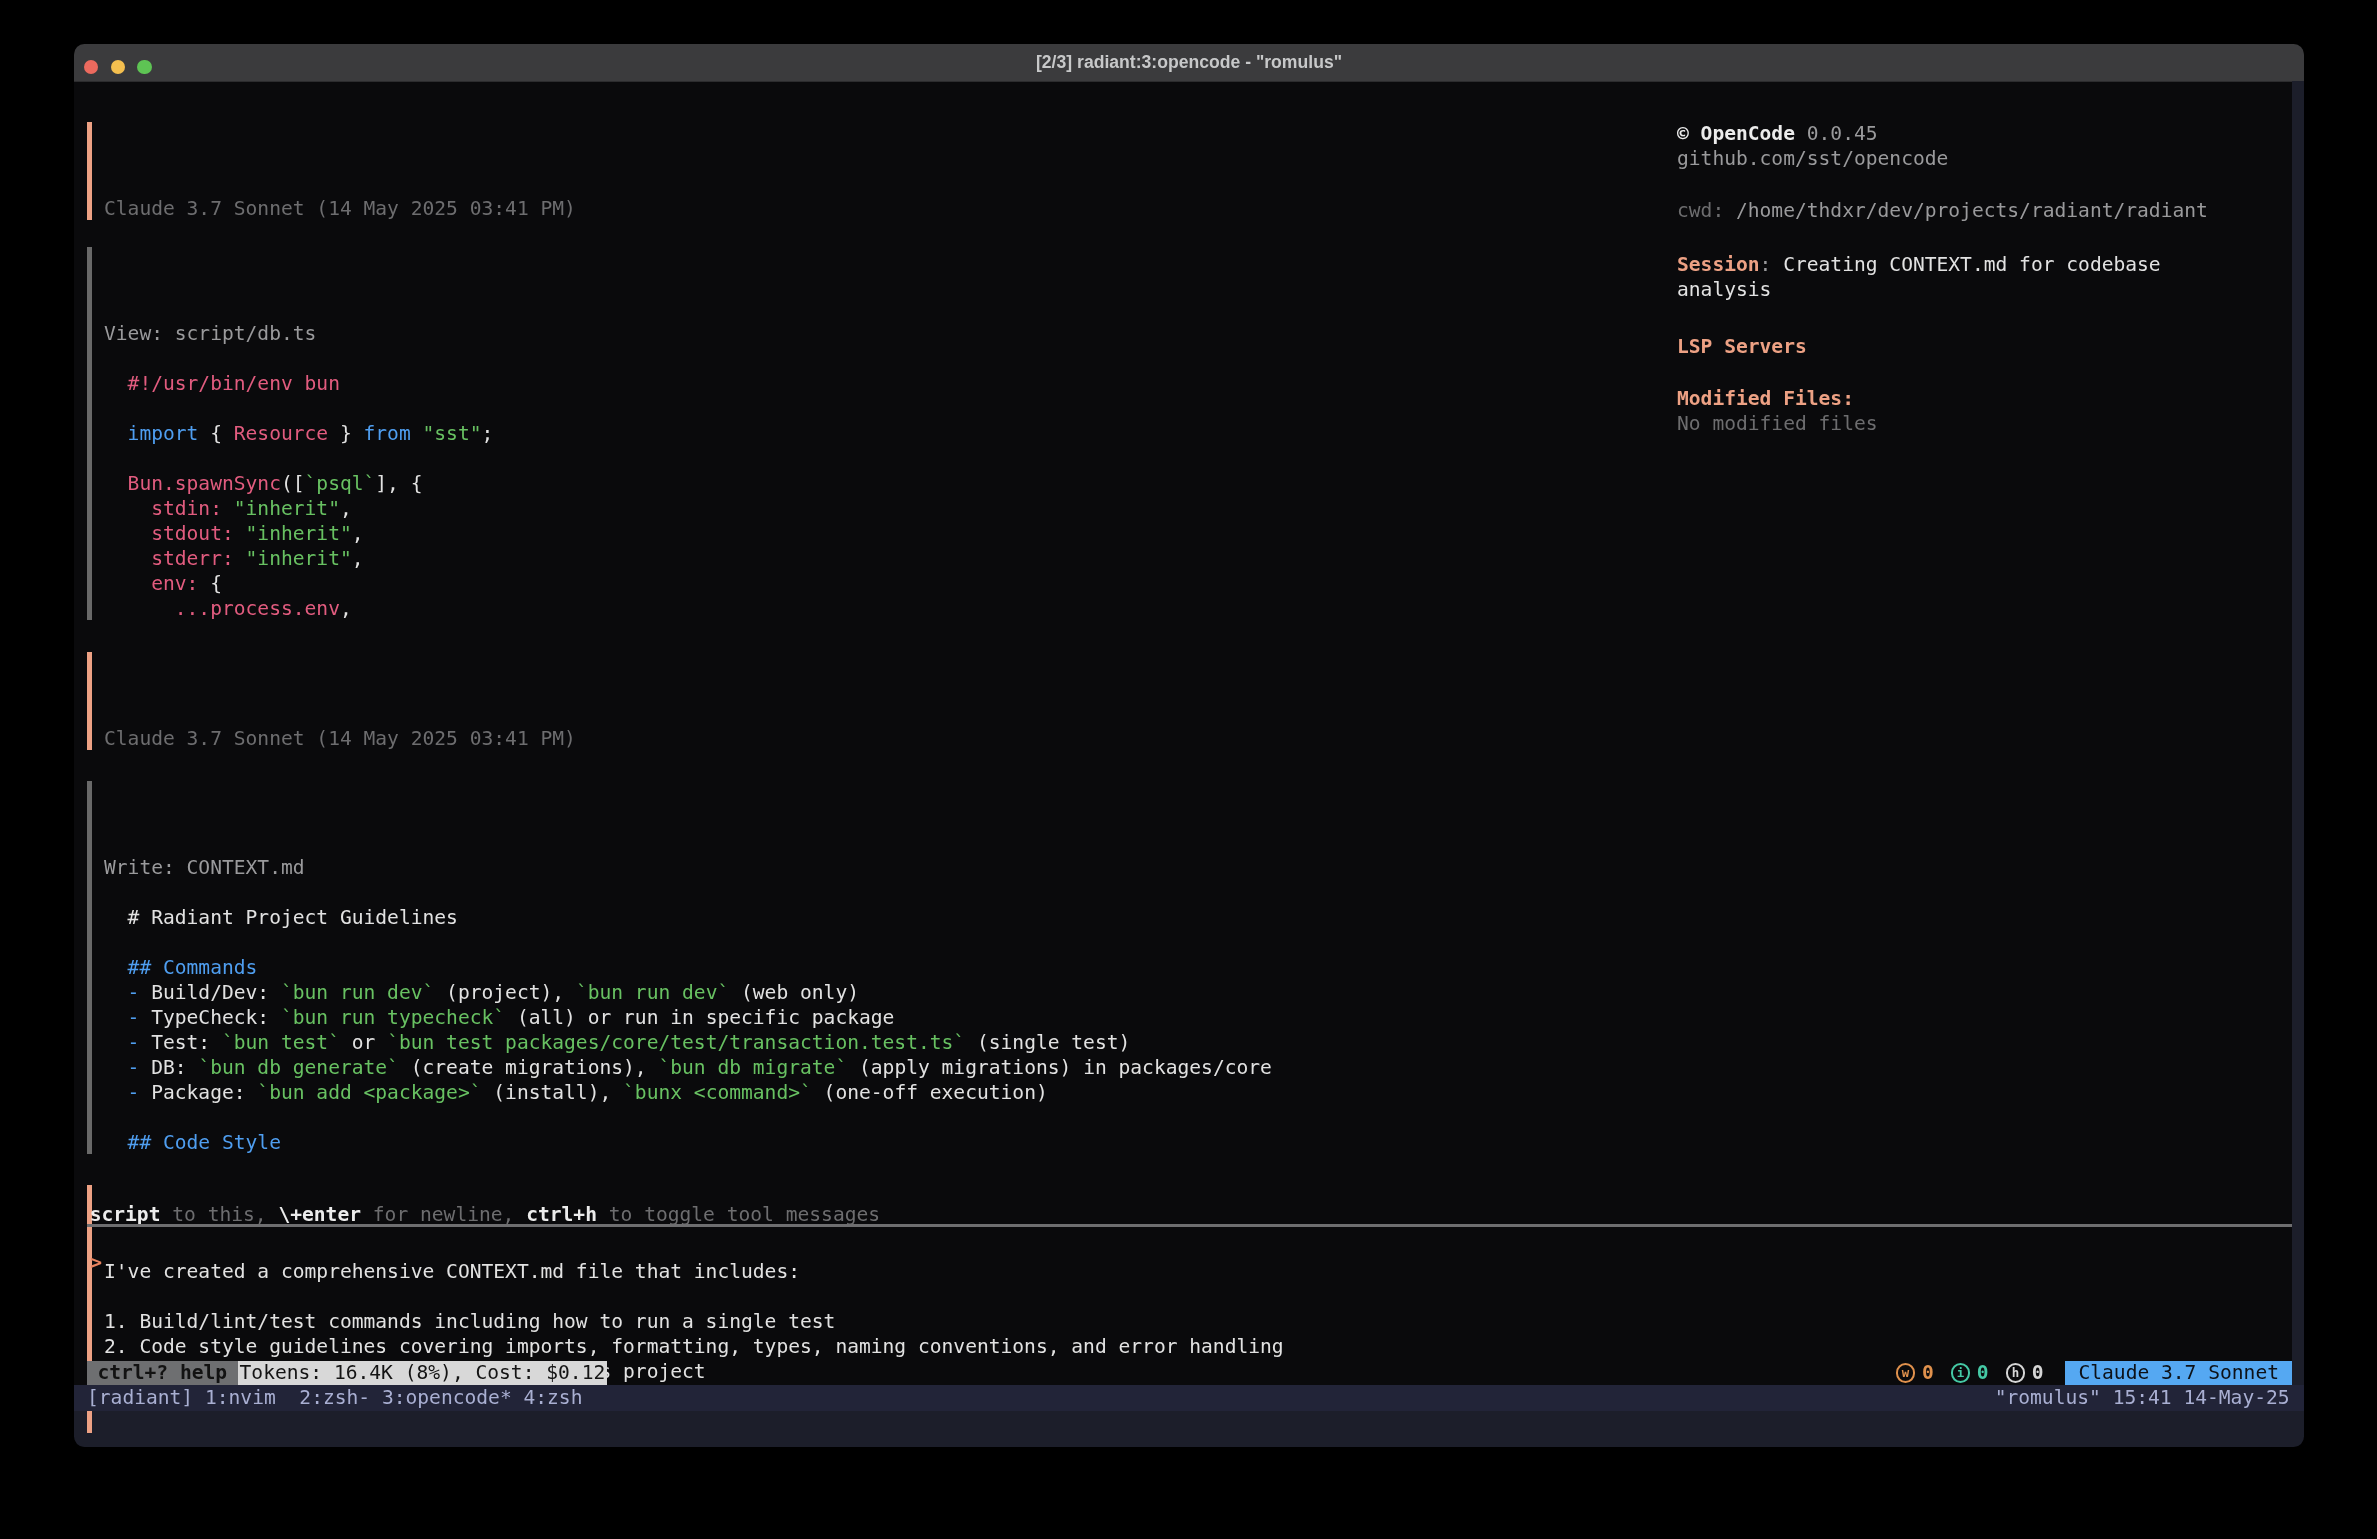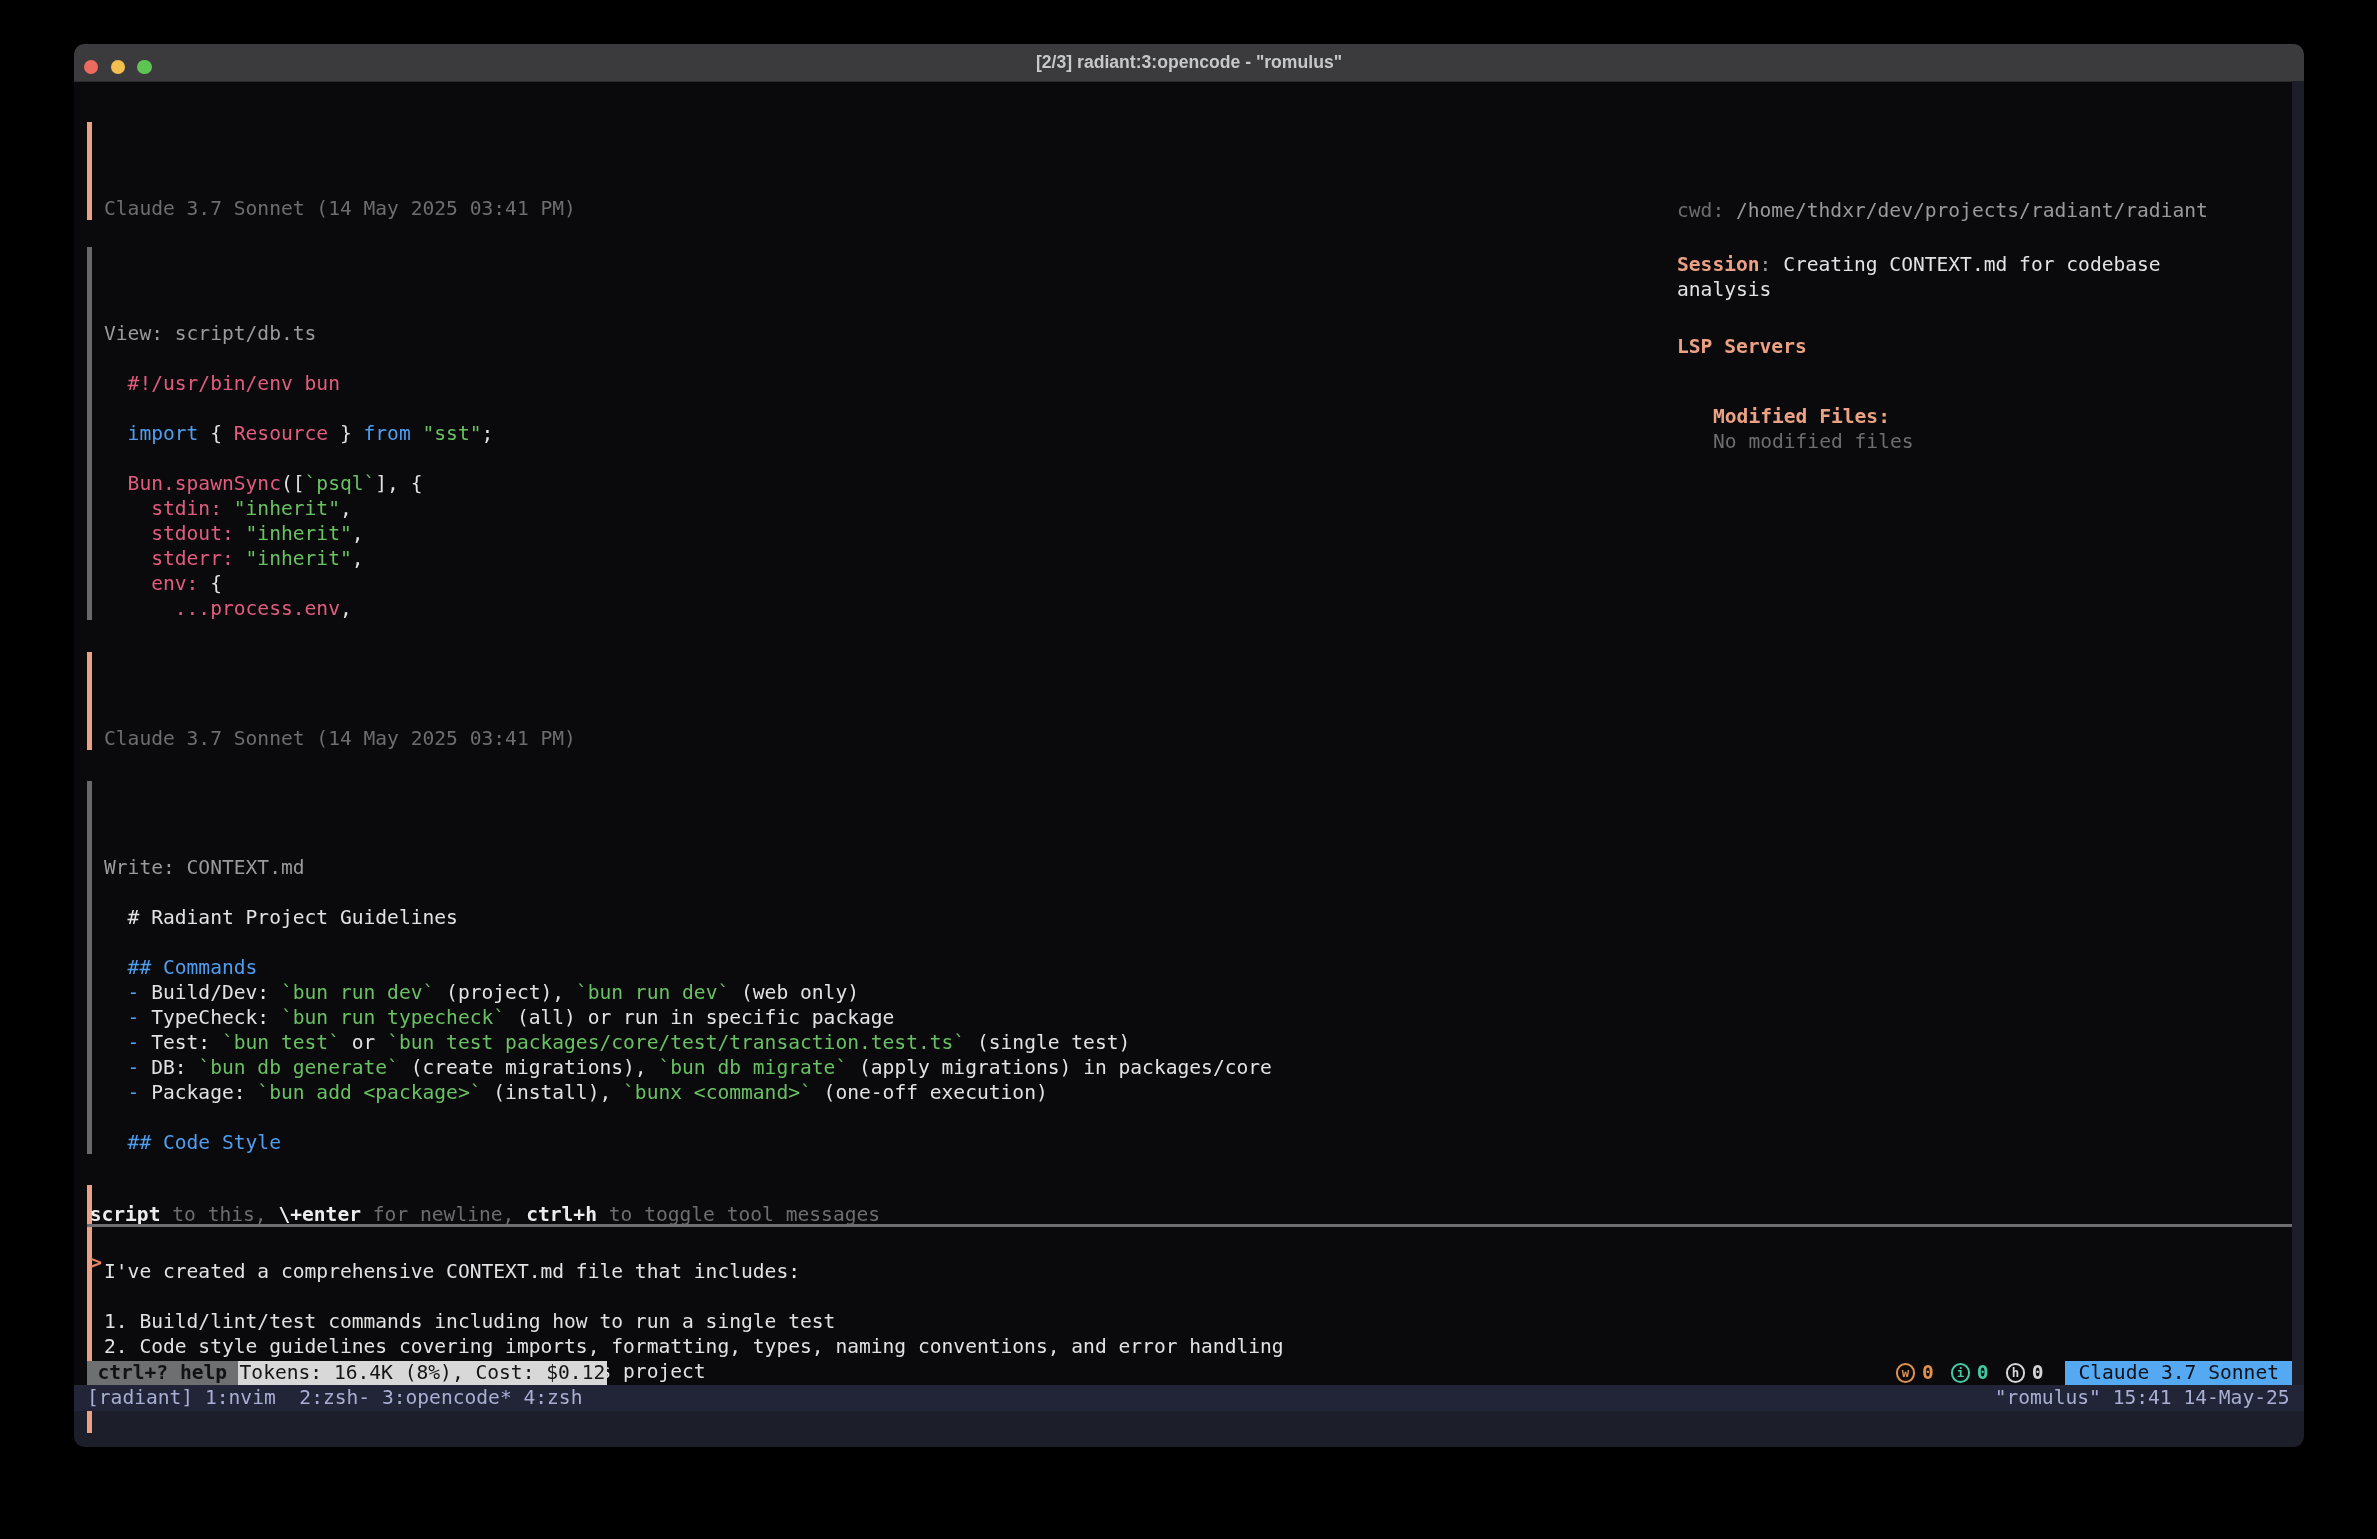--- a/index.html
+++ b/index.html
@@ -22,21 +22,21 @@
   .block[data-accent="orange"] .bar{background:#eda184;}
   .block[data-accent="gray"] .bar{background:#696969;}
   .mb1{margin-bottom:25px;} .mb2{margin-bottom:30px;} .mb3{margin-bottom:29px;} .mb4{margin-bottom:29px;}
   .line{height:25px;white-space:pre;}
 
   .s-w{color:#e2e2e2;} .s-wb{color:#ececec;font-weight:bold;} .s-g{color:#6d6d6f;}
   .s-mg{color:#9a9a9c;} .s-pk{color:#e25c7f;} .s-bl{color:#4f9ef0;} .s-gr{color:#68c162;}
   .s-or{color:#eda184;font-weight:bold;}
 
   .sidebar-sec{position:absolute;left:1603px;width:613px;}
-  .sb0{top:77px;} .sb1{top:154px;} .sb2{top:208px;} .sb3{top:290px;} .sb4{top:360px;margin-left:36px;}
+  .sb0{top:77px;} .sb1{top:154px;} .sb2{top:208px;} .sb3{top:290px;} .sb4{top:342px;}
 
   .helpline{position:absolute;left:15.7px;top:1158px;white-space:pre;}
   .divider{position:absolute;left:13px;top:1180px;width:2205px;height:2.6px;background:#6e6e70;}
   .promptline{position:absolute;left:16.3px;top:1206px;color:#e8835f;font-weight:bold;white-space:pre;}
 
   .statusbar{position:absolute;left:13px;top:1317px;width:2205px;height:23.5px;display:flex;align-items:center;}
   .chip{height:23.5px;line-height:23.5px;white-space:pre;}
   .chip-help{background:#6e6f71;color:#121212;font-weight:bold;padding:0 10.4px;}
   .chip-tokens{background:#d8d8d8;color:#141414;padding:0 2px;}
   .sb-right{margin-left:auto;display:flex;align-items:center;gap:22px;}
@@ -78,20 +78,24 @@
       <span class="bar"></span>
     <div class="line"><span class="s-g">Claude 3.7 Sonnet (14 May 2025 03:41 PM)</span></div></div>
     <div class="block mb4" data-accent="gray">
       <span class="bar"></span>
     <div class="line"><span class="s-mg">Write: CONTEXT.md</span></div><div class="line">&nbsp;</div><div class="line"><span class="s-w">  # Radiant Project Guidelines</span></div><div class="line">&nbsp;</div><div class="line"><span class="s-bl">  ## Commands</span></div><div class="line"><span class="s-w">  </span><span class="s-bl">-</span><span class="s-w"> Build/Dev: </span><span class="s-gr">`bun run dev`</span><span class="s-w"> (project), </span><span class="s-gr">`bun run dev`</span><span class="s-w"> (web only)</span></div><div class="line"><span class="s-w">  </span><span class="s-bl">-</span><span class="s-w"> TypeCheck: </span><span class="s-gr">`bun run typecheck`</span><span class="s-w"> (all) or run in specific package</span></div><div class="line"><span class="s-w">  </span><span class="s-bl">-</span><span class="s-w"> Test: </span><span class="s-gr">`bun test`</span><span class="s-w"> or </span><span class="s-gr">`bun test packages/core/test/transaction.test.ts`</span><span class="s-w"> (single test)</span></div><div class="line"><span class="s-w">  </span><span class="s-bl">-</span><span class="s-w"> DB: </span><span class="s-gr">`bun db generate`</span><span class="s-w"> (create migrations), </span><span class="s-gr">`bun db migrate`</span><span class="s-w"> (apply migrations) in packages/core</span></div><div class="line"><span class="s-w">  </span><span class="s-bl">-</span><span class="s-w"> Package: </span><span class="s-gr">`bun add &lt;package&gt;`</span><span class="s-w"> (install), </span><span class="s-gr">`bunx &lt;command&gt;`</span><span class="s-w"> (one-off execution)</span></div><div class="line">&nbsp;</div><div class="line"><span class="s-bl">  ## Code Style</span></div></div>
     <div class="block" data-accent="orange">
       <span class="bar"></span>
     <div class="line"><span class="s-w">I've created a comprehensive CONTEXT.md file that includes:</span></div><div class="line">&nbsp;</div><div class="line"><span class="s-w">1. Build/lint/test commands including how to run a single test</span></div><div class="line"><span class="s-w">2. Code style guidelines covering imports, formatting, types, naming conventions, and error handling</span></div><div class="line"><span class="s-w">3. CSS styling conventions specific to this project</span></div><div class="line"><span class="s-w">4. Database operations guidance</span></div><div class="line">&nbsp;</div></div>
   </div>
 
+  <div class="sidebar-sec sb0">
+      <div class="line"><span class="s-wb">© OpenCode</span><span class="s-mg"> 0.0.45</span></div>
+      <div class="line"><span class="s-mg">github.com/sst/opencode</span></div>
+    </div>
   <div class="sidebar-sec sb1">
       <div class="line"><span class="s-g">cwd: </span><span class="s-mg">/home/thdxr/dev/projects/radiant/radiant</span></div>
     </div>
   <div class="sidebar-sec sb2">
       <div class="line"><span class="s-or">Session</span><span class="s-mg">: </span><span class="s-w">Creating CONTEXT.md for codebase</span></div>
       <div class="line"><span class="s-w">analysis</span></div>
     </div>
   <div class="sidebar-sec sb3">
       <div class="line"><span class="s-or">LSP Servers</span></div>
     </div>

